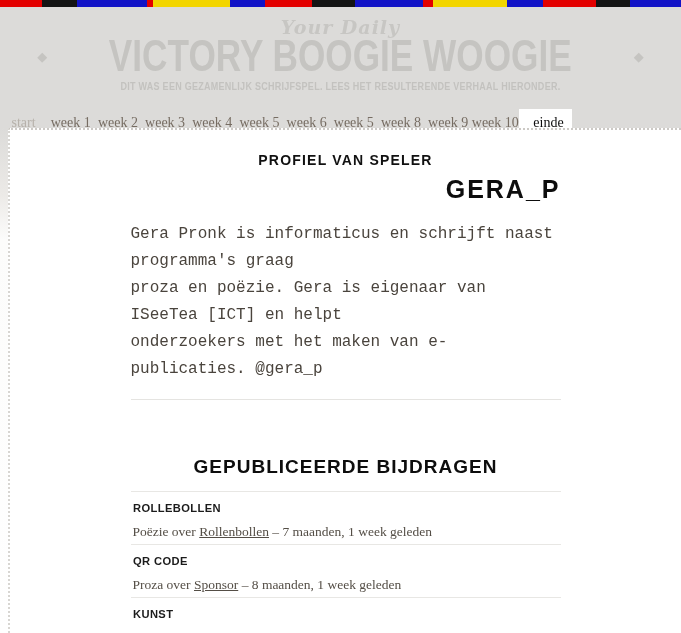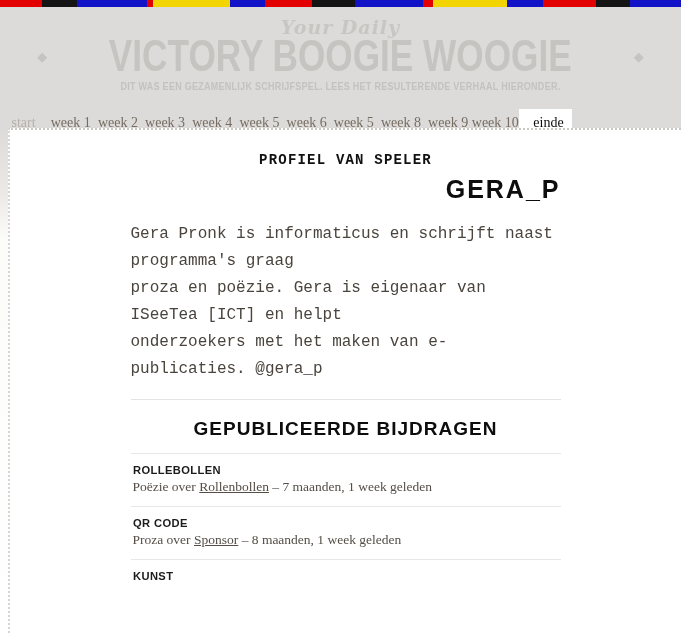--- a/index.html
+++ b/index.html
@@ -37,43 +37,43 @@
   .tab.active{background:#ffffff;color:#0d0d0d;padding-left:6px;}
   
   .panel{
     position:absolute;left:8px;right:0;top:128px;bottom:0;background:#fff;
     border-top:2px dotted #ccc9c5;border-left:2px dotted #d8d6d2;
     padding-top:21px;box-sizing:border-box;
   }
   .content{width:430px;margin:0 auto;}
   .profile-heading{
     text-align:center;font-size:14px;font-weight:bold;letter-spacing:1.2px;
-    color:#111;margin:0;line-height:18px;font-family:Liberation Mono, monospace;
+    color:#111;margin:0;line-height:18px;
   }
   .username{
     text-align:right;font-size:25px;font-weight:bold;letter-spacing:2px;
     color:#0d0d0d;margin:5px 0 4px;line-height:30px;
   }
   .bio{
     font-family:Liberation Mono, monospace;font-size:16px;line-height:27px;
     color:#4a443d;margin-top:17px;white-space:pre-line;
   }
   .rule{border:none;border-top:1px solid #e5e4e1;margin:11px 0 0;}
   .contrib-heading{
     text-align:center;font-size:19px;font-weight:bold;letter-spacing:1px;
-    color:#0d0d0d;margin:18px 0 13px;line-height:22px;
+    color:#0d0d0d;margin:56px 0 13px;line-height:22px;
   }
   .item{border-top:1px solid #e8e7e4;padding:9px 2px 9px;height:34px;box-sizing:content-box;}
   .item-title{
     font-size:11.5px;font-weight:bold;letter-spacing:.4px;color:#1b1b1b;
     white-space:nowrap;transform:scaleX(.97);transform-origin:0 50%;line-height:15px;
   }
   .item-sub{
     font-family:"Liberation Serif",serif;font-size:13.5px;color:#544e46;
-    margin-top:0;line-height:17px;white-space:nowrap;
+    margin-top:7px;line-height:17px;white-space:nowrap;
   }
   .item-sub a{color:#544e46;text-decoration:underline;cursor:pointer;}
 </style>
 </head>
 <body>
 
 <div class="page">
 
   <div class="stripe" id="stripe">
       <span style="width: 42px; background: rgb(227, 0, 0);"></span>

